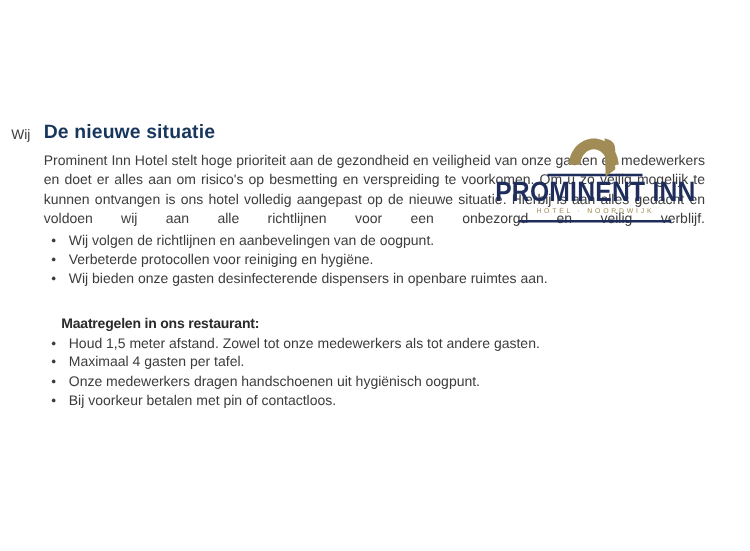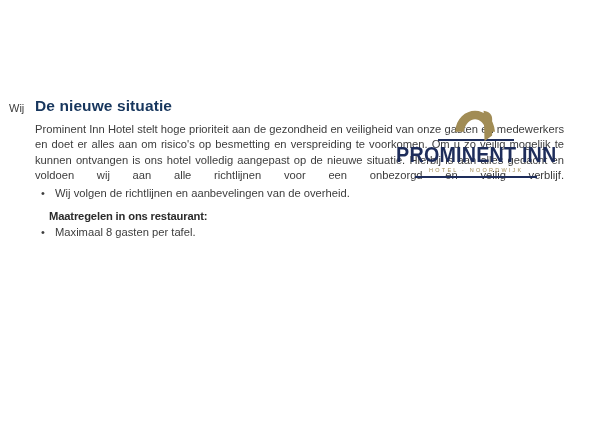--- a/index.html
+++ b/index.html
@@ -56,21 +56,21 @@
     font-size: 11.2px; line-height: 15.4px;
     text-align: justify; text-align-last: justify;
     color: var(--body, #3c3c3c);
   }
   .section-heading {
     margin-top: 9px;
     font-size: 11.2px; font-weight: 700; line-height: 14px;
     letter-spacing: -0.15px; white-space: nowrap;
     color: #2b2b2b;
   }
-  .section-heading.mt-lg { margin-top: 8px; padding-left: 14px; }
+  .section-heading.mt-lg { margin-top: 21px; padding-left: 14px; }
   ul.bullets { margin-top: 2px; list-style: none; }
   ul.bullets li {
     position: relative; padding-left: 20px;
     font-size: 11.2px; line-height: 15.2px;
     text-align: justify; color: var(--body, #3c3c3c);
   }
   ul.bullets li::before {
     content: "\2022";
     position: absolute; left: 6px; top: 0;
     font-size: 11px; line-height: 15.2px; color: #3c3c3c;
@@ -93,22 +93,27 @@
     <div class="logo-tagline">HOTEL · NOORDWIJK</div>
     <div class="logo-rule-bottom"></div>
   </div>
 
   <h1 class="title">De nieuwe situatie</h1>
 
   <p class="intro">Prominent Inn Hotel stelt hoge prioriteit aan de gezondheid en veiligheid van onze gasten en medewerkers en doet er alles aan om risico's op besmetting en verspreiding te voorkomen. Om u zo veilig mogelijk te kunnen ontvangen is ons hotel volledig aangepast op de nieuwe situatie. Hierbij is aan alles gedacht en voldoen wij aan alle richtlijnen voor een onbezorgd en veilig verblijf.</p>
 
 
   <ul class="bullets">
-    <li>Wij volgen de richtlijnen en aanbevelingen van de overheid.</li>
+    <li>Wij volgen de richtlijnen en aanbevelingen van de oogpunt.</li>
+    <li>Verbeterde protocollen voor reiniging en hygiëne.</li>
+    <li>Wij bieden onze gasten desinfecterende dispensers in openbare ruimtes aan.</li>
   </ul>
 
   <h2 class="section-heading mt-lg">Maatregelen in ons restaurant:</h2>
 
   <ul class="bullets">
-    <li>Maximaal 8 gasten per tafel.</li>
+    <li>Houd 1,5 meter afstand. Zowel tot onze medewerkers als tot andere gasten.</li>
+    <li>Maximaal 4 gasten per tafel.</li>
+    <li>Onze medewerkers dragen handschoenen uit hygiënisch oogpunt.</li>
+    <li>Bij voorkeur betalen met pin of contactloos.</li>
   </ul>
 
 </div>
 
 </body></html>

